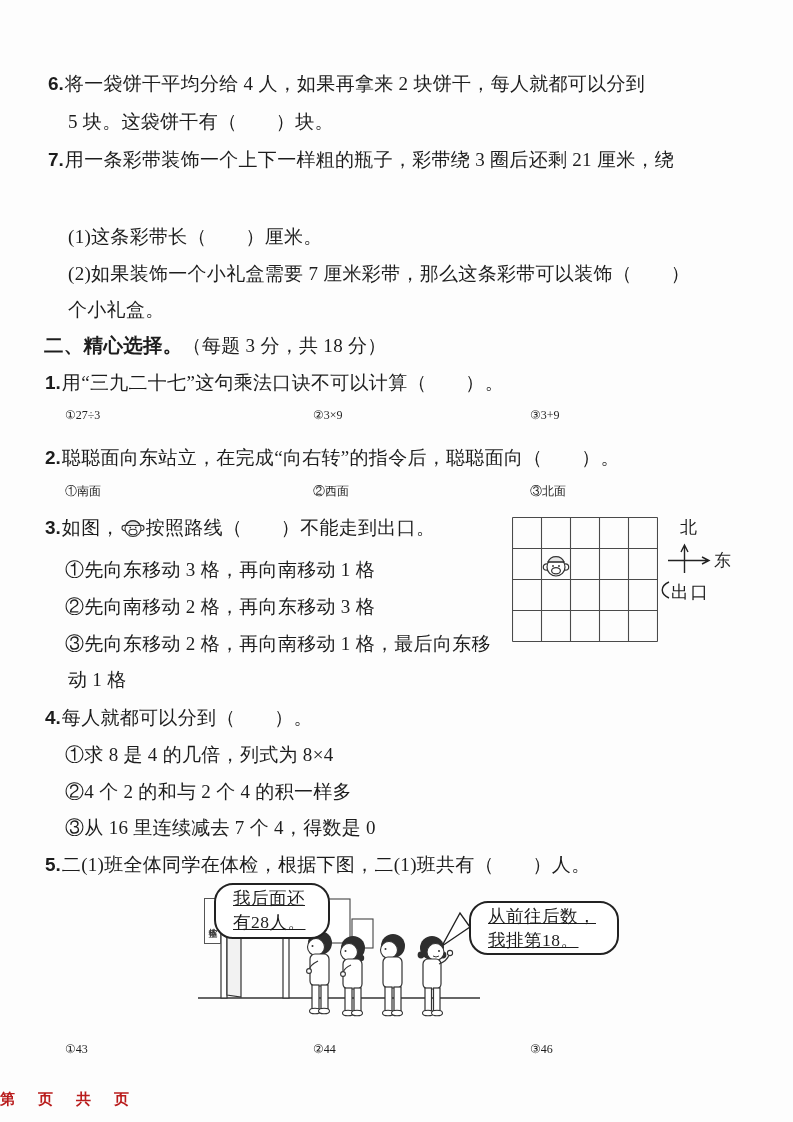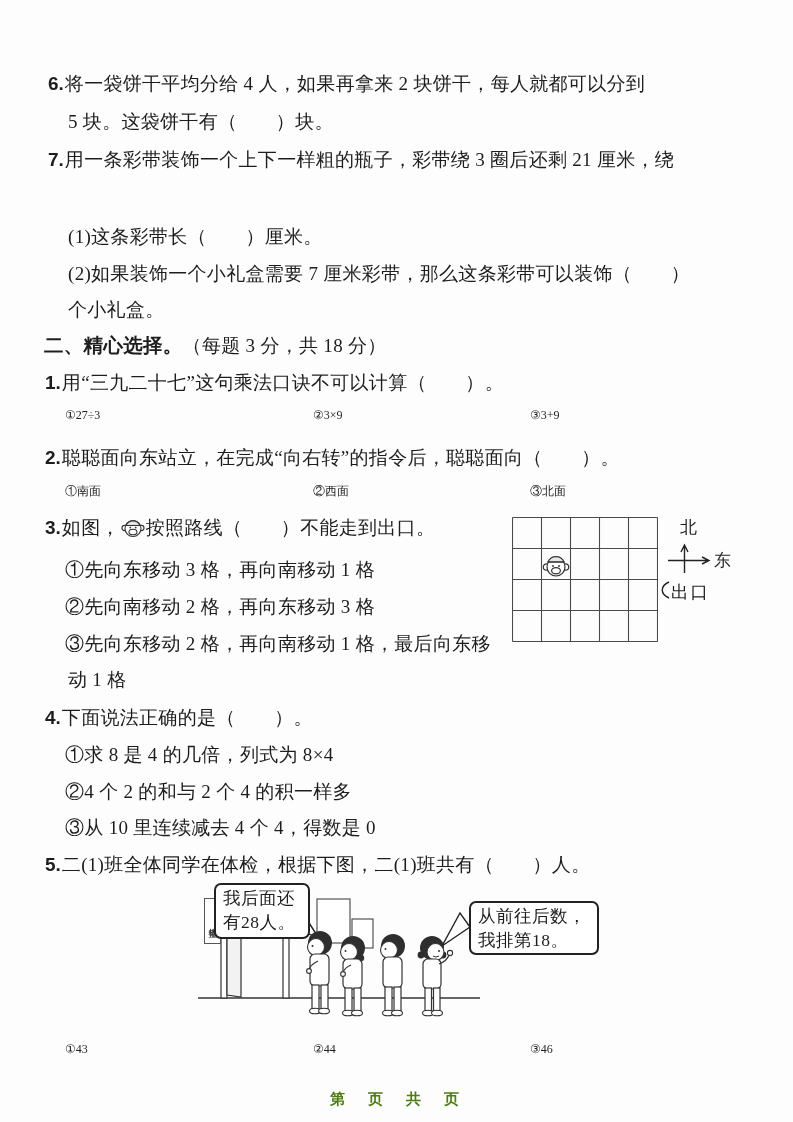--- a/index.html
+++ b/index.html
@@ -19,27 +19,27 @@
   .compass{position:absolute;left:664px;top:516px;width:90px;height:64px;font-size:17px;}
   .compass .north{position:absolute;left:16px;top:0;}
   .compass .east{position:absolute;left:50px;top:33px;}
   .compass svg{position:absolute;left:0;top:22px;}
   .exit{position:absolute;left:658px;top:580px;display:flex;align-items:flex-start;font-size:17.5px;letter-spacing:2px;}
   
   .illus{position:absolute;left:190px;top:883px;width:410px;height:152px;}
   .illus svg{position:absolute;left:0;top:0;}
   .sign{position:absolute;left:14px;top:15px;width:15px;height:44px;border:1px solid #555;
         writing-mode:vertical-rl;font-size:9px;line-height:15px;text-align:center;color:#333;background:#fff;}
-  .bubble{position:absolute;border:2px solid #222;border-radius:7px;background:#fff;
-          padding:2px 7px;font-size:17.5px;line-height:1.35;letter-spacing:.5px;}
+  .bubble{position:absolute;border:2px solid #222;border-radius:19px;background:#fff;
+          padding:2px 17px;font-size:17.5px;line-height:1.35;letter-spacing:.5px;text-decoration:underline;}
   .bubble-front{left:24px;top:0;width:78px;height:48px;}
   .bubble-back{left:267px;top:18px;width:112px;height:46px;margin-left:12px;}
-  .footer{position:absolute;left:0;top:1090px;width:793px;text-align:center;
+  .footer{position:absolute;left:0;top:1090px;width:793px;
           font-family:"Liberation Sans","DejaVu Sans",sans-serif;font-weight:600;font-size:15px;
-          letter-spacing:4px;color:#4d7c0f;}
+          letter-spacing:4px;color:#b91c1c;}
 </style>
 </head>
 <body>
 
 <div class="page">
 
   <div class="line" style="top:72px;left:48px">
     <span class="qnum">6.</span><span>将一袋饼干平均分给 4 人，如果再拿来 2 块饼干，每人就都可以分到</span>
   </div>
   <div class="line" style="top:110px;left:68px">5 块。这袋饼干有（　　）块。</div>
@@ -117,25 +117,25 @@
     <div class="east">东</div>
   </div>
   <div class="exit">
     <svg width="13" height="20" viewBox="0 0 13 20">
       <path d="M11,2 C2,6 2,14 11,18" stroke="#222" stroke-width="1.4" fill="none"></path>
     </svg>
     <span>出口</span>
   </div>
 
   <div class="line" style="top:706px;left:45px">
-    <span class="qnum">4.</span><span>下面说法正确的是（　　）。</span>
+    <span class="qnum">4.</span><span>每人就都可以分到（　　）。</span>
   </div>
   <div class="line" style="top:743px;left:65px">①求 8 是 4 的几倍，列式为 8×4</div>
   <div class="line" style="top:780px;left:65px">②4 个 2 的和与 2 个 4 的积一样多</div>
-  <div class="line" style="top:816px;left:65px">③从 10 里连续减去 4 个 4，得数是 0</div>
+  <div class="line" style="top:816px;left:65px">③从 16 里连续减去 7 个 4，得数是 0</div>
 
   <div class="line" style="top:853px;left:45px">
     <span class="qnum">5.</span><span>二(1)班全体同学在体检，根据下图，二(1)班共有（　　）人。</span>
   </div>
 
   <div class="illus">
     <svg width="410" height="152" viewBox="0 0 410 152">
 
       <line x1="8" y1="115" x2="290" y2="115" stroke="#333" stroke-width="1.4"></line>
 

